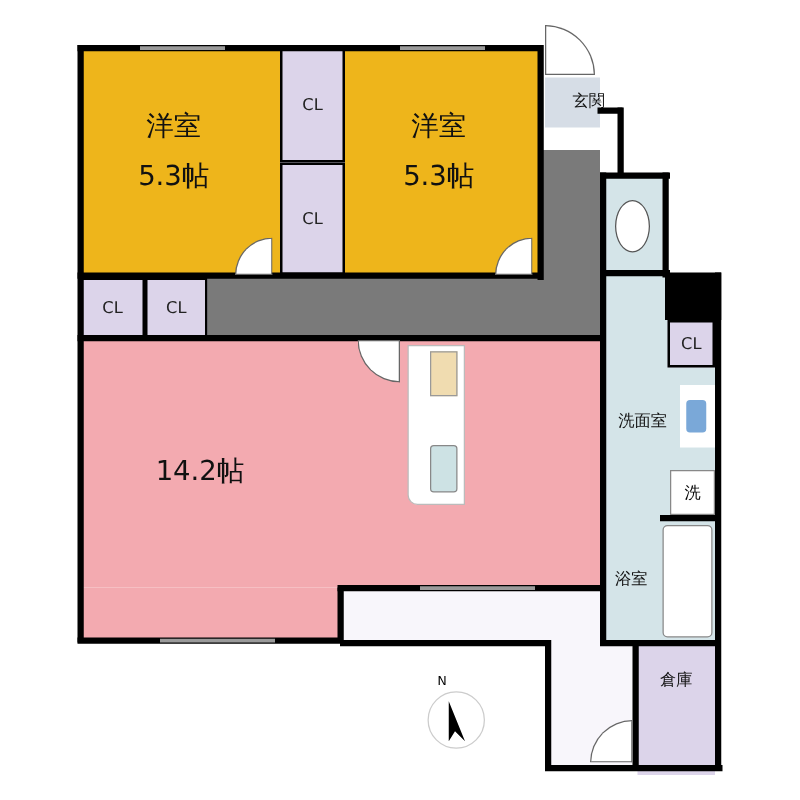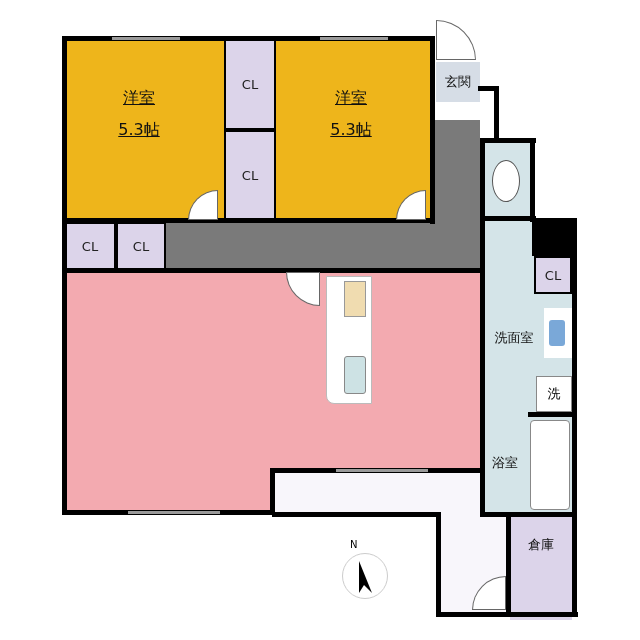--- a/index.html
+++ b/index.html
@@ -1,20 +1,20 @@
 <!DOCTYPE html>
 <html><head>
 <meta charset="utf-8">
 <style>
   html,body{margin:0;padding:0;background:#ffffff;}
   body{width:640px;height:640px;position:relative;overflow:hidden;font-family:"DejaVu Sans","Liberation Sans",sans-serif;}
   .abs{position:absolute;box-sizing:border-box;}
   .wall{position:absolute;background:#000;}
   .room-label{position:absolute;color:#111;text-align:center;line-height:1.25;}
-  .big{font-size:16px;text-decoration:underline;}
+  .big{font-size:22px;}
   .cl{position:absolute;box-sizing:border-box;background:#dcd4ea;border:2px solid #000;display:flex;align-items:center;justify-content:center;font-size:13px;color:#222;}
   .window{position:absolute;background:#9a9a9a;}
   .door-arc{position:absolute;box-sizing:border-box;border:1.5px solid #666;background:#fff;}
 </style>
 </head>
 <body>
 
 <div class="abs" style="left:64px;top:38px;width:160px;height:182px;background:#eeb51b;"></div>
 <div class="room-label big" style="left:84px;top:88px;width:110px;">
   <div>洋室</div>
@@ -40,48 +40,49 @@
 <div class="cl" style="left:64px;top:222px;width:52px;height:48px;">
     <span>CL</span>
   </div>
 <div class="cl" style="left:116px;top:222px;width:50px;height:48px;">
     <span>CL</span>
   </div>
 
 <div class="abs" style="left:64px;top:272px;width:416px;height:198px;background:#f3aab0;"></div>
 <div class="abs" style="left:64px;top:470px;width:208px;height:42px;background:#f3aab0;"></div>
 <div class="room-label big" style="left:110px;top:350px;width:100px;">
+  <div style="margin-top:14px;">14.2帖</div>
 </div>
 
 <div class="abs" style="left:326px;top:276px;width:46px;height:128px;background:#fff;border:1px solid #bbb;border-radius:0 0 0 8px;"></div>
 <div class="abs" style="left:344px;top:281px;width:22px;height:36px;background:#f0dcb0;border:1px solid #999;"></div>
 <div class="abs" style="left:344px;top:356px;width:22px;height:38px;background:#cde2e4;border:1px solid #888;border-radius:3px;"></div>
 
 <div class="abs" style="left:272px;top:472px;width:208px;height:40px;background:#f8f6fb;"></div>
 <div class="abs" style="left:438px;top:512px;width:70px;height:100px;background:#f8f6fb;"></div>
 
 <div class="abs" style="left:436px;top:62px;width:44px;height:40px;background:#d6dde6;"></div>
-<div class="room-label" style="left:436px;top:74px;width:44px;font-size:13px;">玄関</div>
+<div class="room-label" style="left:436px;top:74px;width:44px;font-size:13px;padding-left:13px;">玄関</div>
 
 <div class="abs" style="left:484px;top:142px;width:46px;height:76px;background:#d4e4e8;"></div>
 <div class="abs" style="left:492px;top:160px;width:28px;height:42px;background:#fff;border:1.5px solid #555;border-radius:50%;"></div>
 
 <div class="abs" style="left:484px;top:220px;width:88px;height:196px;background:#d4e4e8;"></div>
 <div class="room-label" style="left:486px;top:330px;width:56px;font-size:13px;">洗面室</div>
 <div class="cl" style="left:534px;top:256px;width:38px;height:38px;">
     <span>CL</span>
   </div>
 <div class="abs" style="left:544px;top:308px;width:28px;height:50px;background:#fff;"></div>
 <div class="abs" style="left:549px;top:320px;width:16px;height:26px;background:#7aa8d8;border-radius:3px;"></div>
 <div class="abs" style="left:536px;top:376px;width:36px;height:36px;background:#fff;border:1px solid #888;display:flex;align-items:center;justify-content:center;font-size:13px;">
     <span>洗</span>
   </div>
 
 <div class="abs" style="left:484px;top:416px;width:88px;height:96px;background:#d4e4e8;"></div>
-<div class="room-label" style="left:484px;top:456px;width:42px;font-size:13px;font-family:Liberation Mono, monospace;">浴室</div>
+<div class="room-label" style="left:484px;top:456px;width:42px;font-size:13px;">浴室</div>
 <div class="abs" style="left:530px;top:420px;width:40px;height:90px;background:#fff;border:1px solid #888;border-radius:4px;"></div>
 
 <div class="abs" style="left:510px;top:516px;width:62px;height:104px;background:#dcd4ea;"></div>
 <div class="room-label" style="left:510px;top:537px;width:62px;font-size:13px;">倉庫</div>
 
 <div class="wall" style="left:62px;top:36px;width:372px;height:5px;"></div>
 <div class="wall" style="left:62px;top:36px;width:5px;height:478px;"></div>
 <div class="wall" style="left:62px;top:510px;width:212px;height:5px;"></div>
 <div class="wall" style="left:270px;top:470px;width:5px;height:44px;"></div>
 <div class="wall" style="left:270px;top:468px;width:212px;height:5px;"></div>

